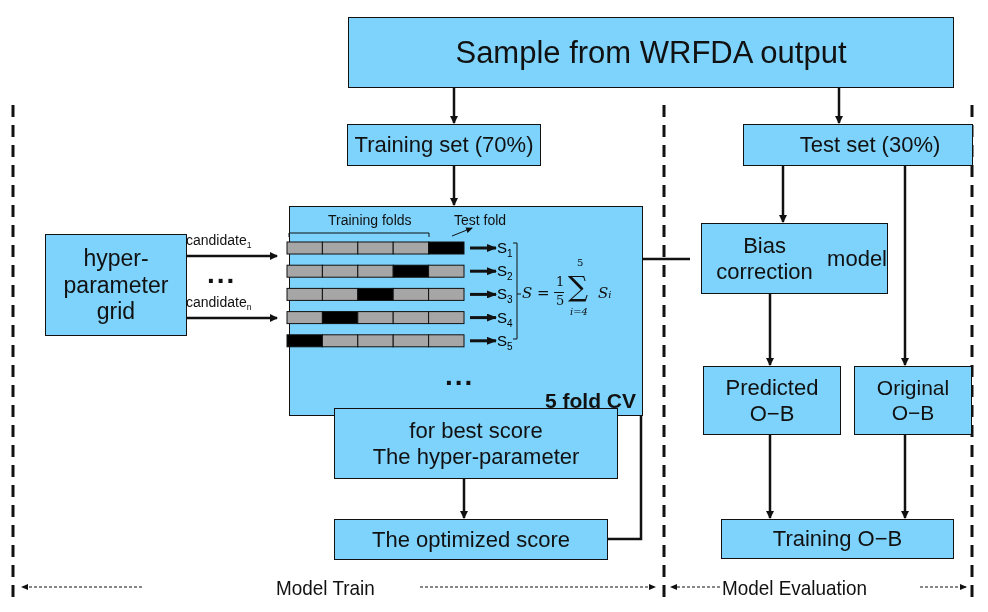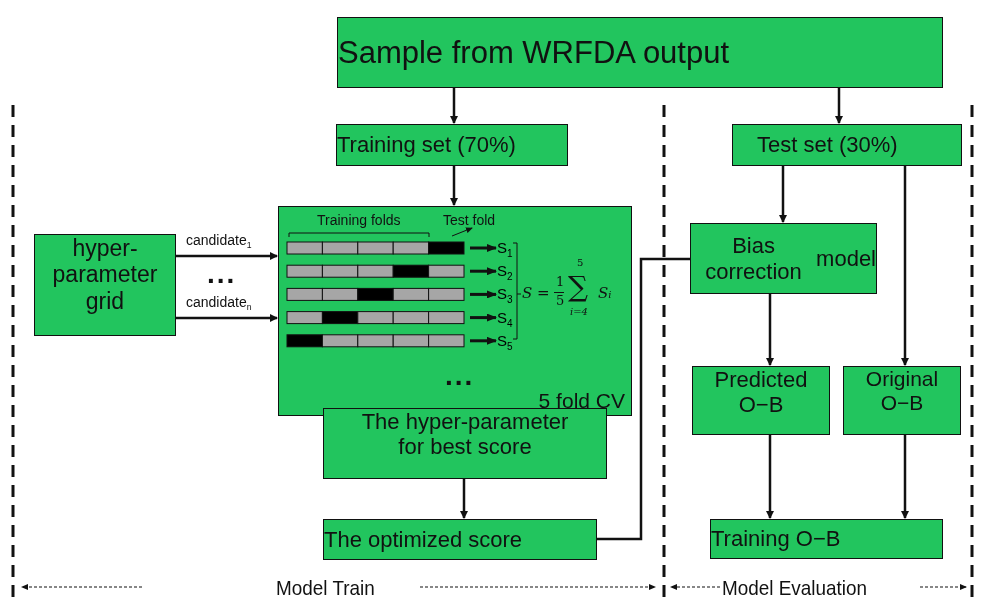--- a/index.html
+++ b/index.html
@@ -1,17 +1,17 @@
 <!DOCTYPE html>
 <html><head>
 <meta charset="utf-8">
 <style>
   html, body { margin: 0; padding: 0; background: #ffffff; }
   body { width: 988px; height: 612px; position: relative; overflow: hidden; font-family: "Liberation Sans", sans-serif; color: #111; }
-  .box { position: absolute; border: 1.6px solid #111; background: #22c55e; box-sizing: border-box; display: flex; align-items: center; text-align: center; line-height: 1.15; }
+  .box { position: absolute; border: 1.6px solid #111; background: #7dd3fc; box-sizing: border-box; display: flex; align-items: center; justify-content: center; text-align: center; line-height: 1.15; margin-left: 11px; }
   .txt { position: absolute; white-space: nowrap; }
   svg.wires { position: absolute; left: 0; top: 0; }
   .sub { font-size: 0.62em; vertical-align: -0.35em; }
   .lbl { position: absolute; white-space: nowrap; font-size: 14px; }
   .formula { position: absolute; font-family: "DejaVu Serif", serif; font-style: italic; font-size: 15px; }
 </style>
 </head>
 <body>
 
 <svg class="wires" width="988" height="612">
@@ -57,21 +57,21 @@
   <line x1="142" y1="587" x2="22" y2="587" stroke="#111" stroke-width="1.2" stroke-dasharray="3,2" marker-end="url(#ahl)"></line>
   <line x1="420" y1="587" x2="655" y2="587" stroke="#111" stroke-width="1.2" stroke-dasharray="3,2" marker-end="url(#ahl)"></line>
   <line x1="720" y1="587" x2="671" y2="587" stroke="#111" stroke-width="1.2" stroke-dasharray="3,2" marker-end="url(#ahl)"></line>
   <line x1="920" y1="587" x2="966" y2="587" stroke="#111" stroke-width="1.2" stroke-dasharray="3,2" marker-end="url(#ahl)"></line>
 </svg>
 
 <div class="box" style="left:337px; top:17px; width:606px; height:71px; font-size:31px;">
   <span>Sample from WRFDA output</span>
 </div>
 
-<div class="box" style="left:336px; top:124px; width:232px; height:42px; font-size:22px;">
+<div class="box" style="left:336px; top:124px; width:194px; height:42px; font-size:22px;">
   <span>Training set (70%)</span>
 </div>
 
 <div class="box" style="left:732px; top:124px; width:230px; height:42px; font-size:22px;padding-left:24px;">
   <span>Test set (30%)</span>
 </div>
 
 <div class="box" style="left:34px; top:234px; width:142px; height:102px; font-size:23px; flex-direction:column;">
   <span>hyper-</span>
   <span>parameter</span>
@@ -82,21 +82,21 @@
   <span>candidate</span><span class="sub">1</span>
 </div>
 <div class="txt" style="left:207px; top:258px; font-size:28px; font-weight:bold; letter-spacing:2px;">...</div>
 <div class="lbl" style="left:186px; top:294px;">
   <span>candidate</span><span class="sub">n</span>
 </div>
 
 <div class="box" style="left:278px; top:206px; width:354px; height:210px; display:block;">
   <div class="txt" style="left:38px; top:5px; font-size:14px;">Training folds</div>
   <div class="txt" style="left:164px; top:5px; font-size:14px;">Test fold</div>
-  <div class="txt" style="right:6px; bottom:2px; font-size:21px;">5 fold CV</div>
+  <div class="txt" style="right:6px; bottom:2px; font-size:21px;font-weight:bold;">5 fold CV</div>
 </div>
 
 <svg class="wires" width="988" height="612" id="cv-svg">
 
   <path d="M289,237 L289,233 L429,233 L429,237" fill="none" stroke="#111" stroke-width="1"></path>
 
   <line x1="452" y1="236" x2="472" y2="228" stroke="#111" stroke-width="1" marker-end="url(#ahl)"></line>
   <g id="fold-rows">
       <rect x="287" y="242" width="35.4" height="12" fill="#a6a6a6" stroke="#111" stroke-width="1"></rect>
       <rect x="322.4" y="242" width="35.4" height="12" fill="#a6a6a6" stroke="#111" stroke-width="1"></rect>
@@ -145,22 +145,22 @@
   <span style="position:absolute; left:34px; top:17px; font-style:normal; font-size:13px;">5</span>
   <span style="position:absolute; left:55px; top:-19px; font-style:normal; font-size:10px;">5</span>
   <span style="position:absolute; left:46px; top:-6px; font-style:normal; font-size:28px;">∑</span>
   <span style="position:absolute; left:48px; top:30px; font-size:10px;">i=4</span>
   <span style="position:absolute; left:76px; top:8px;"><span>S</span><span style="font-size:10px;">i</span></span>
 </div>
 
 <div class="txt" style="left:445px; top:360px; font-size:28px; font-weight:bold; letter-spacing:2px;">...</div>
 
 <div class="box" style="left:323px; top:408px; width:284px; height:71px; font-size:22px; flex-direction:column;">
+  <span>for best score</span>
   <span>The hyper-parameter</span>
-  <span>for best score</span>
 </div>
 
 <div class="box" style="left:323px; top:519px; width:274px; height:41px; font-size:22px;">
   <span>The optimized score</span>
 </div>
 
 <div class="box" style="left:690px; top:223px; width:187px; height:71px; font-size:22px; flex-direction:row;">
   <span>Bias correction</span>
   <span>model</span>
 </div>

